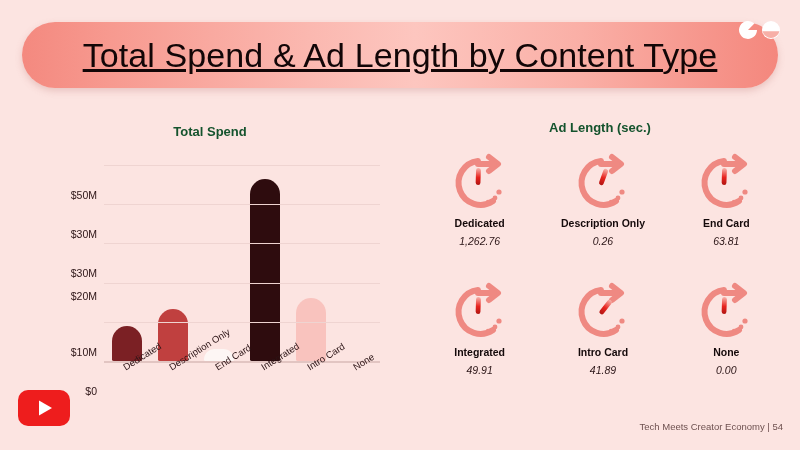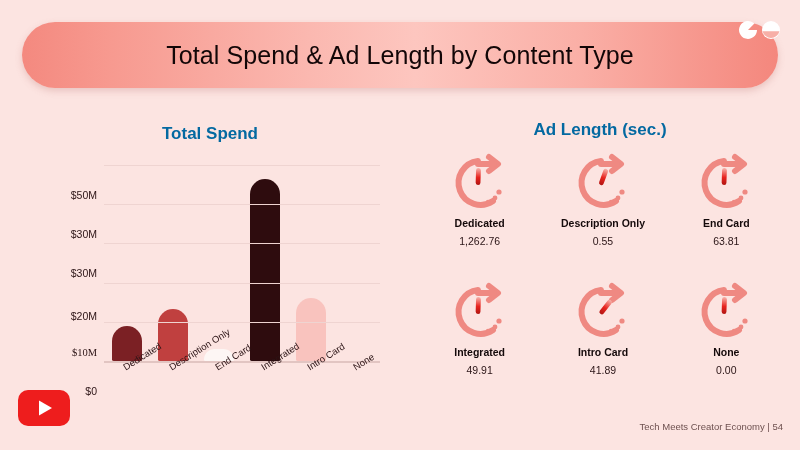--- a/index.html
+++ b/index.html
@@ -12,31 +12,31 @@
 
   
   .title-banner {
     position:absolute; left:22px; top:22px; width:756px; height:66px;
     border-radius:33px;
     background:linear-gradient(90deg,#F4897F 0%,#F79A90 12%,#FBB8B0 38%,#FDC6BF 52%,#FAAFA6 74%,#F4877D 100%);
     box-shadow:0 3px 7px rgba(190,120,115,.30);
     display:flex; align-items:center; justify-content:center;
   }
   .title-text {
-    font-size:25px; font-weight:400; color:#120607;
-    letter-spacing:.1px; white-space:nowrap;
+    font-size:34px; font-weight:400; color:#120607;
+    letter-spacing:.1px; white-space:nowrap;text-decoration:underline;
   }
 
   
   .corner-logo { position:absolute; right:13px; top:14px; width:48px; height:32px; }
   .corner-logo svg { display:block; }
 
   
   .sec-title {
-    position:absolute; font-size:17px; font-weight:bold; color:#0369a1;
+    position:absolute; font-size:13px; font-weight:bold; color:#14532d;
     text-align:center;
   }
   #spend-title { left:130px; top:124px; width:160px; }
   #adlen-title { left:480px; top:120px; width:240px;text-align:center; }
 
   
   .chart { position:absolute; left:56px; top:158px; width:330px; height:212px; }
   .plot { position:absolute; left:48px; top:7px; right:6px; height:196px; }
   .gridline { position:absolute; left:0; right:0; height:1px; background:#EFD4D1; }
   .gridline.base { background:#E2C5C2; height:1.5px; }
@@ -58,21 +58,21 @@
 
   
   .adgrid {
     position:absolute; left:418px; top:152px; width:370px; height:258px;
     display:grid; grid-template-columns:repeat(3,1fr); grid-template-rows:repeat(2,1fr);
   }
   .adcell { display:flex; flex-direction:column; align-items:center; }
   .adicon { width:66px; height:62px; }
   .adicon svg { display:block; }
   .adlabel { font-size:10.5px; font-weight:bold; color:#14090a; margin-top:3px; }
-  .advalue { font-size:10.5px; color:#2a1416; margin-top:6px; }
+  .advalue { font-size:10.5px; color:#2a1416; margin-top:6px;font-style:italic; }
 
   
   .yt-logo { position:absolute; left:17px; top:389px; width:54px; height:38px; }
   .yt-logo svg { display:block; }
 
   
   .footer {
     position:absolute; right:17px; bottom:18px;
     font-size:9.5px; color:#6e5150;
   }
@@ -101,23 +101,23 @@
         <div class="bar" style="height: 35.28px; left: calc(8.33333% - 15px); background: rgb(123, 32, 36);"></div>
         <div class="bar" style="height: 51.744px; left: calc(25% - 15px); background: rgb(192, 64, 63);"></div>
         <div class="bar" style="height: 11.76px; left: calc(41.6667% - 15px); background: rgb(253, 246, 244);"></div>
         <div class="bar" style="height: 182.28px; left: calc(58.3333% - 15px); background: rgb(46, 12, 14);"></div>
         <div class="bar" style="height: 62.72px; left: calc(75% - 15px); background: rgb(249, 195, 190);"></div>
         <div class="bar" style="height: 0px; left: calc(91.6667% - 15px); background: rgb(252, 228, 225);"></div>
       </div>
   <div class="gridline base" style="top: 196px;"></div>
       <div class="ytick" style="top: 196px;">$0</div>
       <div class="gridline" style="top: 156.8px;"></div>
-      <div class="ytick" style="top: 156.8px; font-family: Liberation Serif, serif;">$10M</div>
+      <div class="ytick" style="top: 156.8px;">$10M</div>
       <div class="gridline" style="top: 117.6px;"></div>
-      <div class="ytick" style="top: 121px;">$20M</div>
+      <div class="ytick" style="top: 101px;">$20M</div>
       <div class="gridline" style="top: 78.4px;"></div>
       <div class="ytick" style="top: 78.4px;">$30M</div>
       <div class="gridline" style="top: 39.2px;"></div>
       <div class="ytick" style="top: 39.2px;">$30M</div>
       <div class="gridline" style="top: 0px;"></div>
       <div class="ytick" style="top: 0px;">$50M</div>
     </div>
   <div class="xlabels" id="xlabels">
       <div class="xlabel" style="left: 6.33333%;">Dedicated</div>
       <div class="xlabel" style="left: 23%;">Description Only</div>
@@ -168,21 +168,21 @@
           <path d="M31 12 H47" fill="none" stroke="#EF8982" stroke-width="6" stroke-linecap="round"></path>
           <circle cx="52" cy="40" r="2.6" fill="#EF8982"></circle>
           <circle cx="48" cy="46" r="2.4" fill="#EF8982"></circle>
           <circle cx="41" cy="50" r="2.2" fill="#EF8982"></circle>
           <g transform="rotate(20 31 32)">
             <rect x="28.6" y="16" width="4.8" height="17" rx="2.3" fill="url(#hg1)"></rect>
           </g>
         </svg>
       </div>
       <div class="adlabel">Description Only</div>
-      <div class="advalue">0.55</div>
+      <div class="advalue">0.26</div>
     </div>
     <div class="adcell">
       <div class="adicon">
         <svg viewBox="0 0 66 62" width="66" height="62">
           <defs>
             <linearGradient id="hg2" x1="0" y1="0" x2="0" y2="1">
               <stop offset="0%" stop-color="#F7B5AE"></stop>
               <stop offset="55%" stop-color="#E8241F"></stop>
               <stop offset="100%" stop-color="#B01512"></stop>
             </linearGradient>

